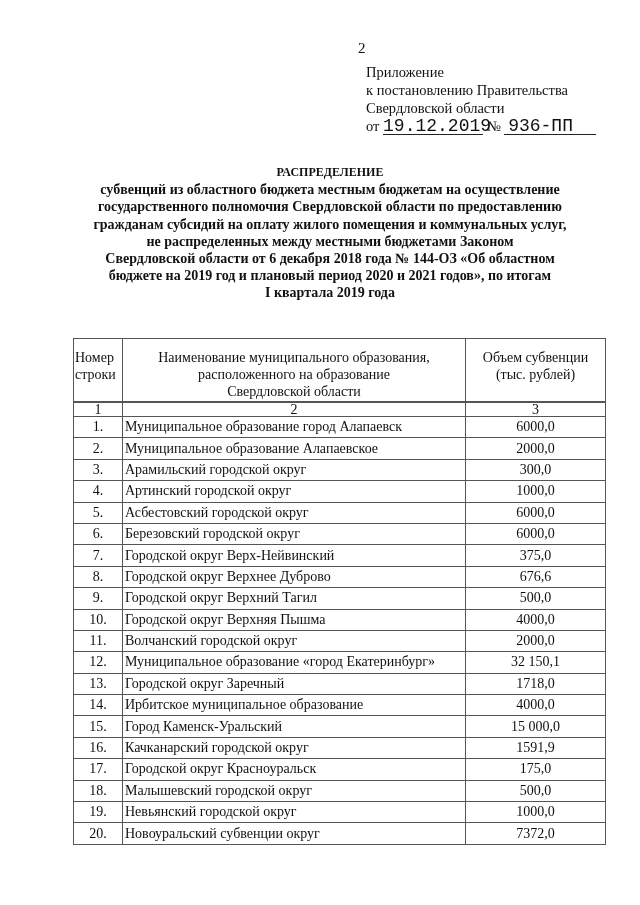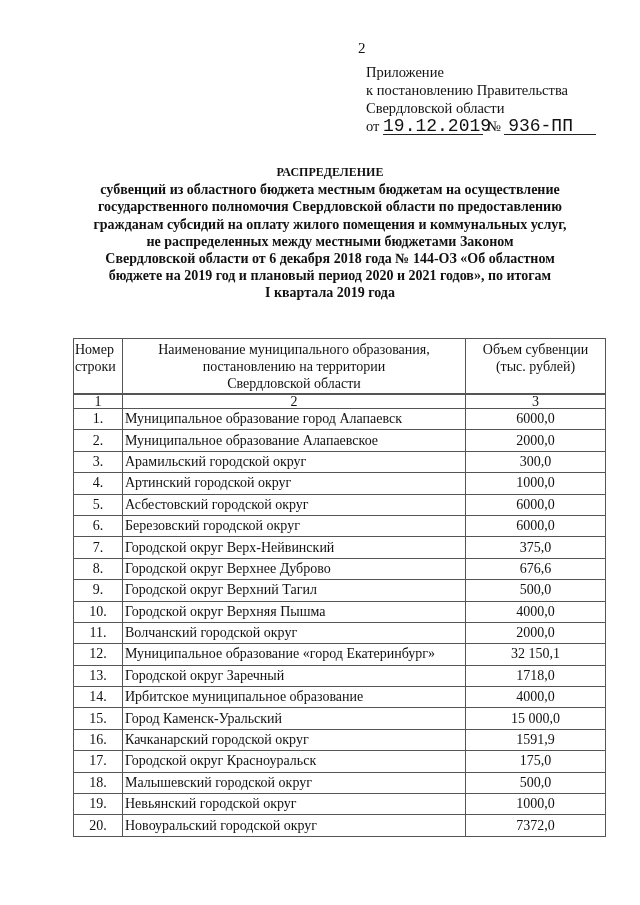--- a/index.html
+++ b/index.html
@@ -25,21 +25,21 @@
   table.dist {
     position: absolute; left: 73px; top: 338px; border-collapse: collapse;
     font-size: 14px; table-layout: fixed;
   }
   table.dist td, table.dist th {
     border: 1px solid #555; padding: 0 2px; font-weight: normal; vertical-align: top;
   }
   table.dist col.c1 { width: 49px; }
   table.dist col.c2 { width: 343px; }
   table.dist col.c3 { width: 140px; }
-  table.dist th { height: 52px; line-height: 17px; padding-top: 2px; text-align: center; }
+  table.dist th { height: 52px; line-height: 17px; padding-top: 10px; text-align: center; }
   table.dist th.numhdr { text-align: left; padding-left: 1px; }
   table.dist tr.colnums td { height: 13px; line-height: 13px; text-align: center; border-top: 2px solid #555; }
   table.dist tr.row td { height: 20.4px; line-height: 20px; vertical-align: middle; }
   table.dist tr.row td.n { text-align: center; }
   table.dist tr.row td.name { text-align: left; white-space: nowrap; border-radius: 10px; }
   table.dist tr.row td.val { text-align: center; }
 </style>
 </head>
 <body>
 
@@ -75,21 +75,21 @@
       <col class="c3">
     </colgroup>
   <tbody>
       <tr>
     <th class="numhdr">
       <span>Номер</span><br>
       <span>строки</span>
     </th>
     <th>
       <span>Наименование муниципального образования,</span><br>
-      <span>постановлению на территории</span><br>
+      <span>расположенного на образование</span><br>
       <span>Свердловской области</span>
     </th>
     <th>
       <span>Объем субвенции</span><br>
       <span>(тыс. рублей)</span>
     </th>
   </tr>
   <tr class="colnums">
     <td>1</td>
     <td>2</td>
@@ -185,17 +185,17 @@
         <td class="name">Малышевский городской округ</td>
         <td class="val">500,0</td>
       </tr>
   <tr class="row">
         <td class="n">19.</td>
         <td class="name">Невьянский городской округ</td>
         <td class="val">1000,0</td>
       </tr>
   <tr class="row">
         <td class="n">20.</td>
-        <td class="name">Новоуральский городской округ</td>
+        <td class="name">Новоуральский субвенции округ</td>
         <td class="val">7372,0</td>
       </tr>
 </tbody>
   </table>
 
 </body></html>

